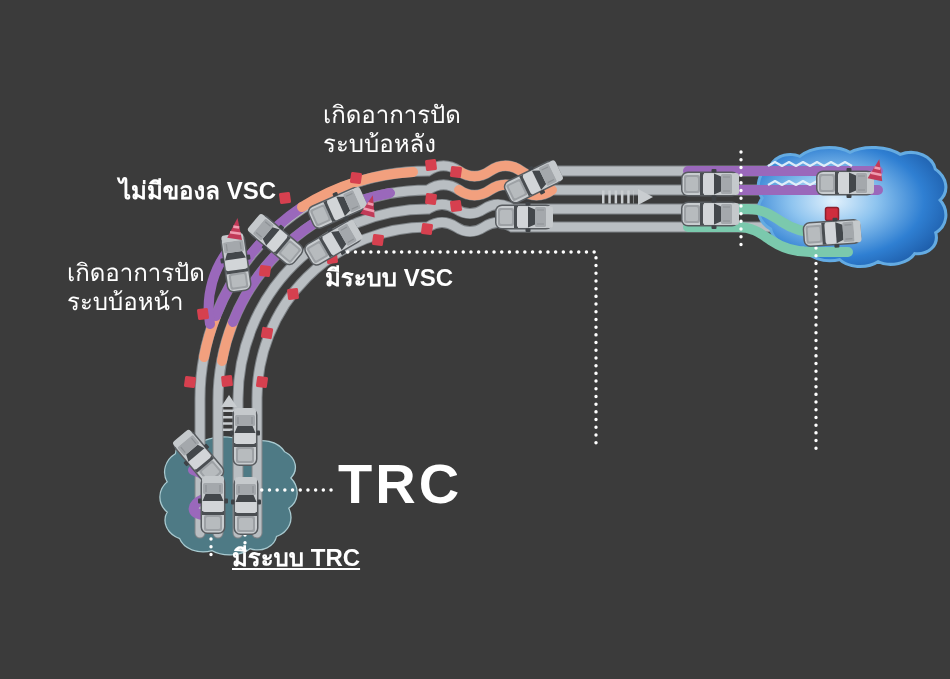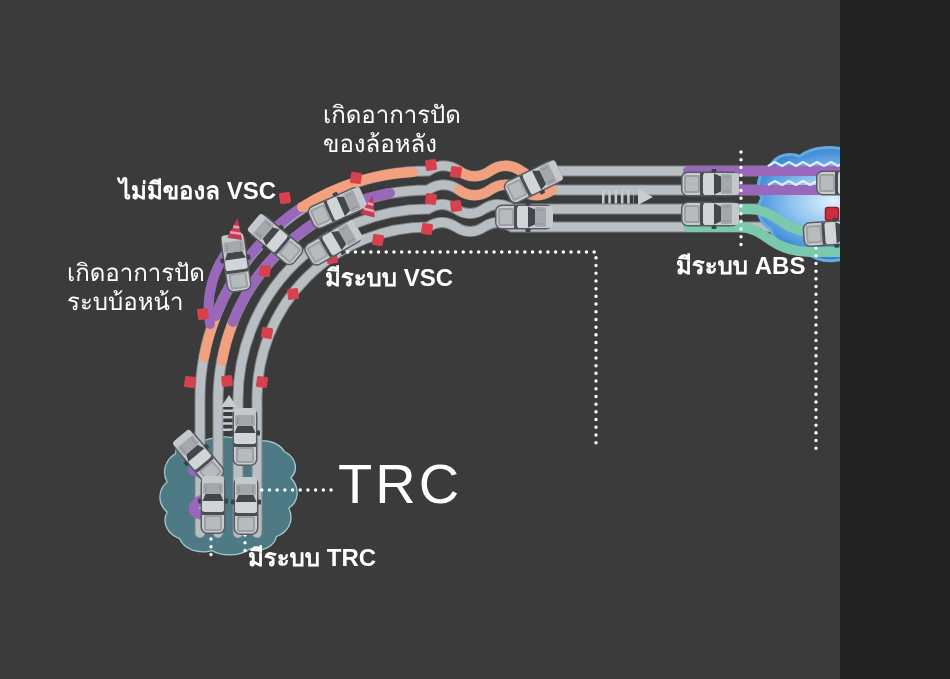--- a/index.html
+++ b/index.html
@@ -1,24 +1,24 @@
 <!DOCTYPE html>
 <html style="--background: #3b3b3b; --road_surface: #b9bec2; --road_edge: #7e8387; --path_purple: #9a68bb; --path_orange: #f2a07e; --path_teal: #7bc9ad; --marker_red: #d6404f; --obstacle_red: #cf2d3e; --water_light: #e2f1fc; --water_mid: #2f7fd2; --water_deep: #1c5aa6; --water_glow: #64abe2; --mud_fill: #4e7a85; --mud_edge: #a9cad0; --cone_red: #c13a58; --cone_stripe: #ef9cb0; --label_white: #ffffff;"><head>
 <meta charset="utf-8">
 <style>
   html,body{margin:0;padding:0;background:#222;}
   .stage{
-    position:relative;width:840px;height:679px;overflow:hidden;
+    position:relative;width:950px;height:679px;overflow:hidden;
     background:var(--background,#3b3b3b);
     font-family:"Liberation Sans","DejaVu Sans",sans-serif;
   }
   .stage svg{position:absolute;left:0;top:0;}
   .lbl{position:absolute;color:#fff;font-size:24px;line-height:1.22;white-space:nowrap;}
   .lbl.bold{font-weight:bold;}
-  .lbl.big{font-size:56px;font-weight:normal;letter-spacing:3px;}
+  .lbl.big{font-size:56px;font-weight:bold;letter-spacing:3px;}
   
   .track-base{fill:none;stroke:var(--road_edge,#7e8387);stroke-width:11;stroke-linecap:round;}
   .track-top{fill:none;stroke:var(--road_surface,#b9bec2);stroke-width:9;stroke-linecap:round;}
   .ovl{fill:none;stroke-width:10;stroke-linecap:round;}
   .ovl-purple{stroke:var(--path_purple,#9a68bb);}
   .ovl-orange{stroke:var(--path_orange,#f2a07e);}
   .ovl-teal{stroke:var(--path_teal,#7bc9ad);}
   .marker{fill:var(--marker_red,#d6404f);}
   .dotline{fill:none;stroke:#fff;stroke-width:3.4;stroke-linecap:round;stroke-dasharray:0.1 7.6;}
   .dashline{fill:none;stroke:#c9cdd0;stroke-linecap:butt;}
@@ -162,20 +162,19 @@
     <use href="#car" transform="translate(832,233) rotate(-4)"></use>
   </g>
 
   <g>
     <use href="#cone" transform="translate(236,229) rotate(8)"></use>
     <use href="#cone" transform="translate(370,206) rotate(15)"></use>
     <use href="#cone" transform="translate(877,170) rotate(12)"></use>
   </g>
 </svg>
 
-  <div class="lbl" style="left:323px;top:100px;"><span>เกิดอาการปัด</span><br><span>ของล้อหลัง</span></div>
+  <div class="lbl" style="left:323px;top:100px;"><span>เกิดอาการปัด</span><br><span>ระบบ้อหลัง</span></div>
   <div class="lbl bold" style="left:119px;top:176px;">ไม่มีของล VSC</div>
   <div class="lbl" style="left:67px;top:258px;"><span>เกิดอาการปัด</span><br><span>ระบบ้อหน้า</span></div>
   <div class="lbl bold" style="left:325px;top:263px;">มีระบบ VSC</div>
-  <div class="lbl bold" style="left:676px;top:251px;">มีระบบ ABS</div>
-  <div class="lbl bold" style="left:248px;top:543px;">มีระบบ TRC</div>
+  <div class="lbl bold" style="left:232px;top:543px;text-decoration:underline;">มีระบบ TRC</div>
   <div class="lbl big" style="left:338px;top:450px;">TRC</div>
 </div>
 
 </body></html>

